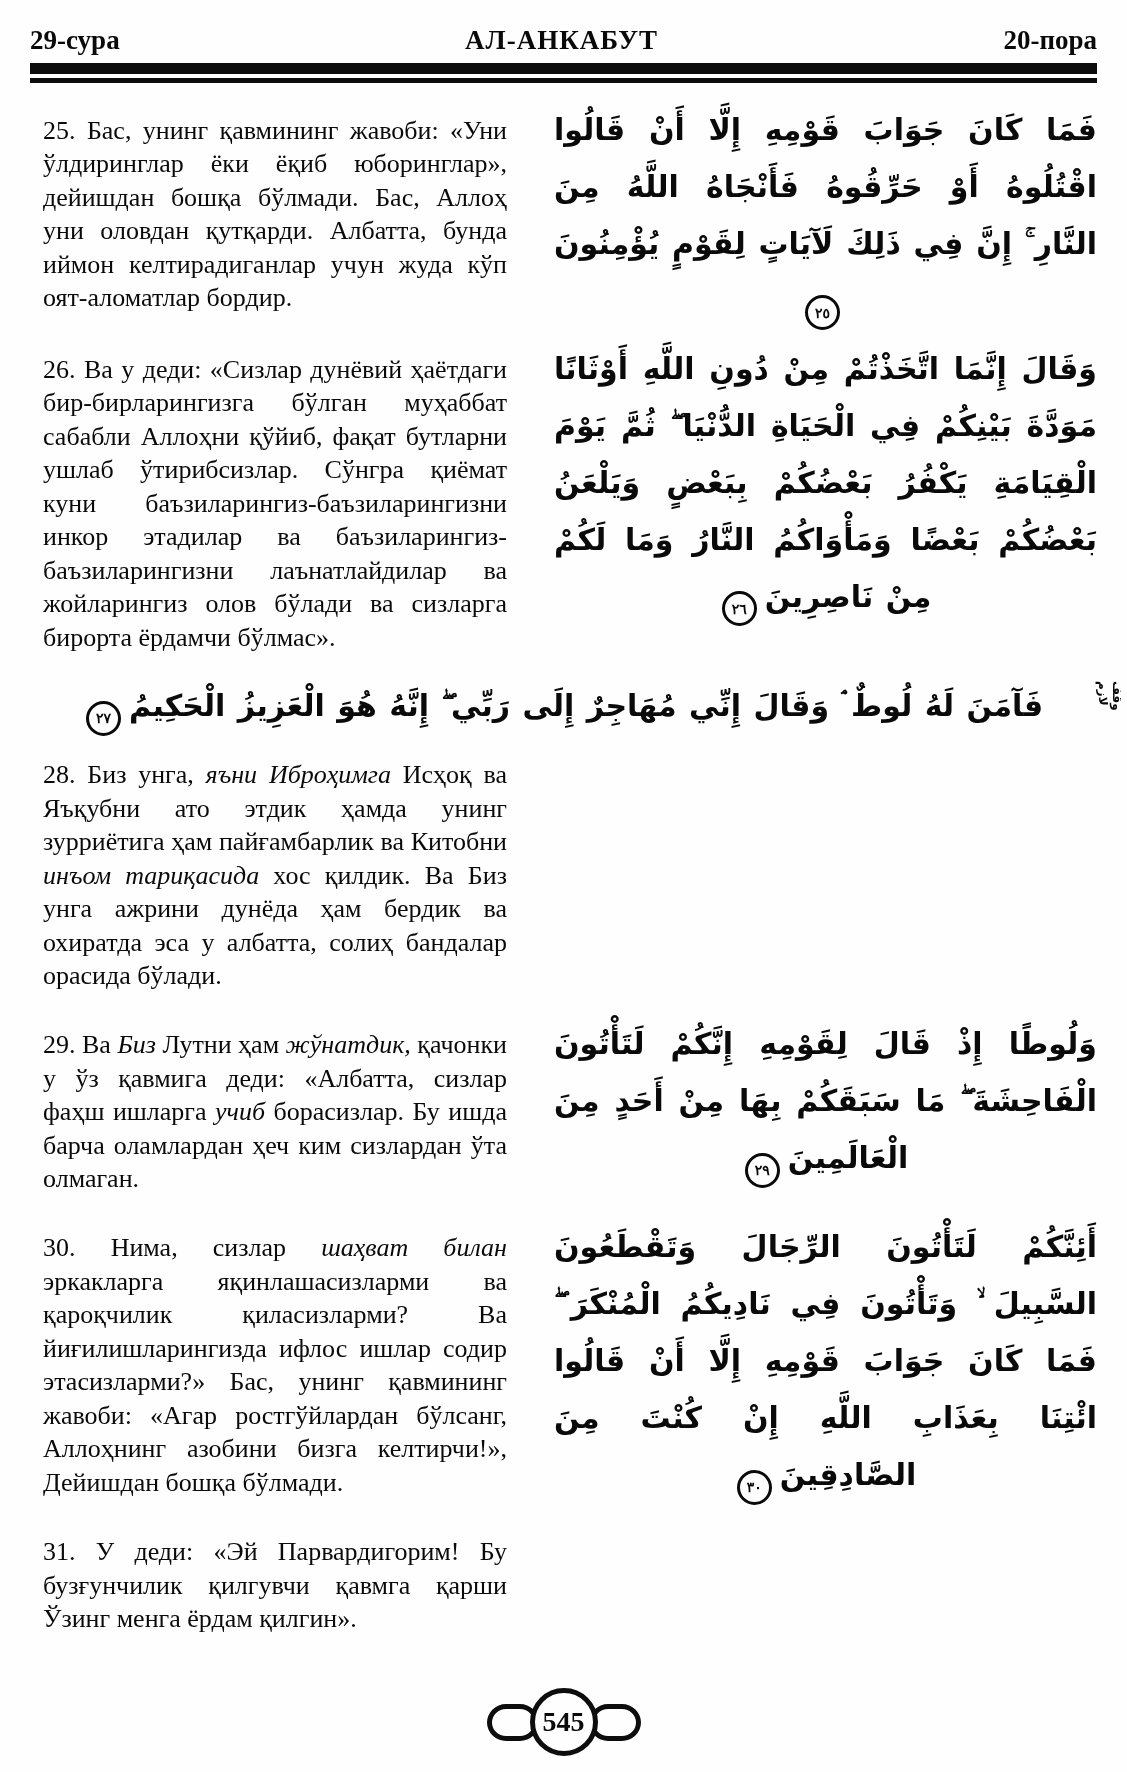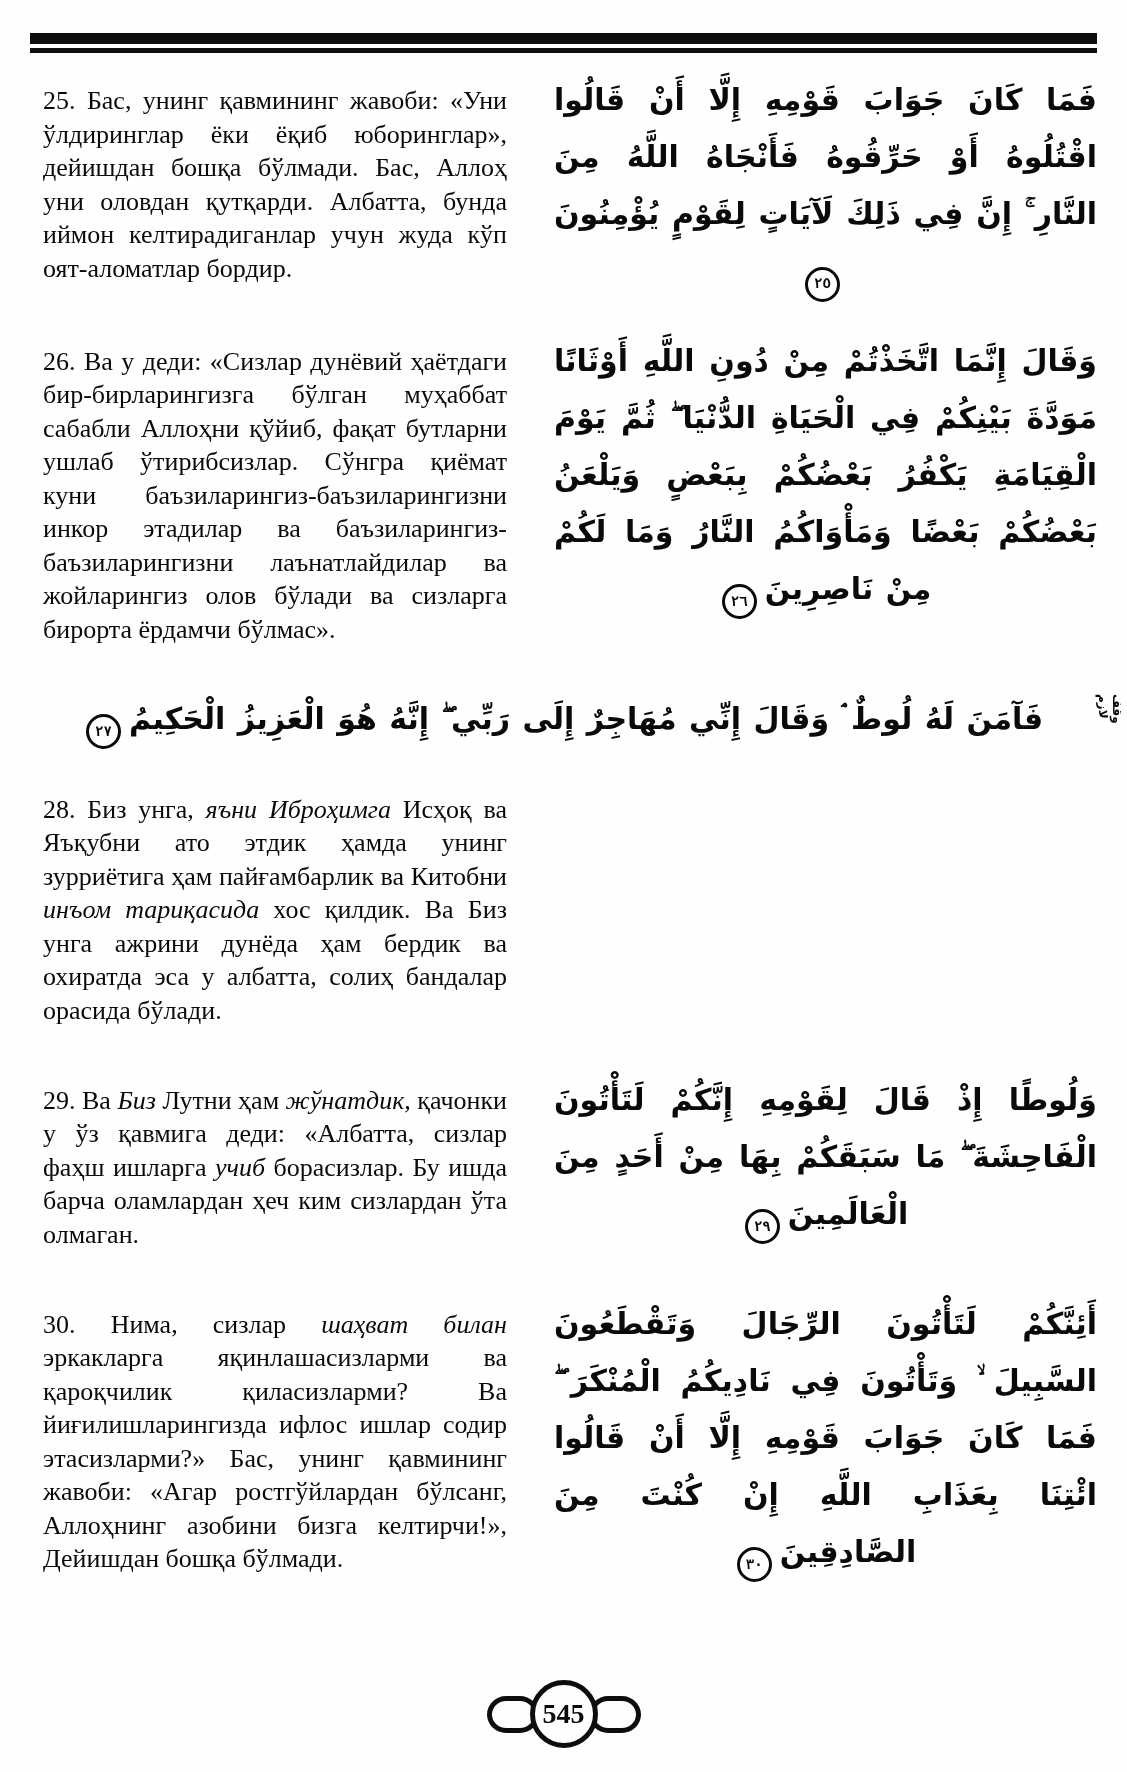--- a/index.html
+++ b/index.html
@@ -22,47 +22,52 @@
   .uz{width:464px;flex:none;margin:13px;text-align:justify;
       font-size:26px;line-height:33.5px;}
   .uz .it{font-style:italic;}
   .arwrap{flex:1;position:relative;min-width:0;}
   .ar{margin:0;direction:rtl;text-align:justify;text-align-last:center;
       font-family:"DejaVu Sans", sans-serif;font-weight:bold;
       font-size:30px;line-height:57px;word-spacing:2px;}
   .ayah{display:inline-flex;align-items:center;justify-content:center;
         width:29px;height:29px;border:3px solid #0a0a0a;border-radius:50%;
         font-size:14px;line-height:1;margin:0 8px 0 2px;vertical-align:-7px;
-        font-family:Liberation Mono, monospace;font-weight:bold;}
+        font-family:Liberation Sans, sans-serif;font-weight:bold;}
   
   .waqf-note{position:absolute;right:-27px;top:4px;
              writing-mode:vertical-rl;font-family:"DejaVu Sans",sans-serif;
              font-size:12px;font-weight:bold;letter-spacing:1px;}
   
   .ruku{position:absolute;right:86px;bottom:-4px;display:flex;
         flex-direction:column;align-items:center;line-height:1;
         font-family:"DejaVu Sans",sans-serif;font-weight:bold;}
   .ruku .sm{font-size:11px;}
   .ruku .ain{font-size:24px;margin:1px 0;}
   
-  .pagenum-orn{position:absolute;left:50%;bottom:24px;transform:translateX(-50%);
+  .pagenum-orn{position:absolute;left:50%;bottom:16px;transform:translateX(-50%);
                display:flex;align-items:center;}
   .cloud{width:42px;height:27px;border:5px solid #0d0d0d;background:#fefefe;
          border-radius:55% 55% 55% 55% / 75% 75% 75% 75%;}
   .cloud.left{margin-right:-9px;}
   .cloud.right{margin-left:-9px;}
   .pn-circle{width:58px;height:58px;border:5px solid #0d0d0d;border-radius:50%;
              background:#fefefe;display:flex;align-items:center;justify-content:center;
              font-weight:bold;font-size:28px;z-index:1;}
 </style>
 </head>
 <body>
 
 <div class="page">
 
+  <div class="hdr">
+    <span>29-сура</span>
+    <span class="c">АЛ-АНКАБУТ</span>
+    <span>20-пора</span>
+  </div>
   <div class="rule-thick"></div>
   <div class="rule-thin"></div>
 
   <main>
 
     <section class="row">
       <p class="uz"><span>25. Бас, унинг қавмининг жавоби: «Уни ўлдиринглар ёки ёқиб юборинглар», дейишдан бошқа бўлмади. Бас, Аллоҳ уни оловдан қутқарди. Албатта, бунда иймон келтирадиганлар учун жуда кўп оят-аломатлар бордир.</span></p>
       <div class="arwrap">
         <p class="ar"><span>فَمَا كَانَ جَوَابَ قَوْمِهِ إِلَّا أَنْ قَالُوا اقْتُلُوهُ أَوْ حَرِّقُوهُ فَأَنْجَاهُ اللَّهُ مِنَ النَّارِ ۚ إِنَّ فِي ذَلِكَ لَآيَاتٍ لِقَوْمٍ يُؤْمِنُونَ</span><span class="ayah">٢٥</span></p>
       </div>
@@ -94,20 +99,21 @@
     </section>
 
     <section class="row">
       <p class="uz"><span>30. Нима, сизлар </span><span class="it">шаҳват билан</span><span> эркакларга яқинлашасизларми ва қароқчилик қиласизларми? Ва йиғилишларингизда ифлос ишлар содир этасизларми?» Бас, унинг қавмининг жавоби: «Агар ростгўйлардан бўлсанг, Аллоҳнинг азобини бизга келтирчи!», Дейишдан бошқа бўлмади.</span></p>
       <div class="arwrap">
         <p class="ar"><span>أَئِنَّكُمْ لَتَأْتُونَ الرِّجَالَ وَتَقْطَعُونَ السَّبِيلَ ۙ وَتَأْتُونَ فِي نَادِيكُمُ الْمُنْكَرَ ۖ فَمَا كَانَ جَوَابَ قَوْمِهِ إِلَّا أَنْ قَالُوا ائْتِنَا بِعَذَابِ اللَّهِ إِنْ كُنْتَ مِنَ الصَّادِقِينَ</span><span class="ayah">٣٠</span></p>
       </div>
     </section>
 
     <section class="row">
+      <p class="uz"><span>31. У деди: «Эй Парвардигорим! Бу бузғунчилик қилгувчи қавмга қарши Ўзинг менга ёрдам қилгин».</span></p>
     </section>
 
   </main>
 
   <div class="pagenum-orn">
     <span class="cloud left"></span>
     <span class="pn-circle">545</span>
     <span class="cloud right"></span>
   </div>
 

